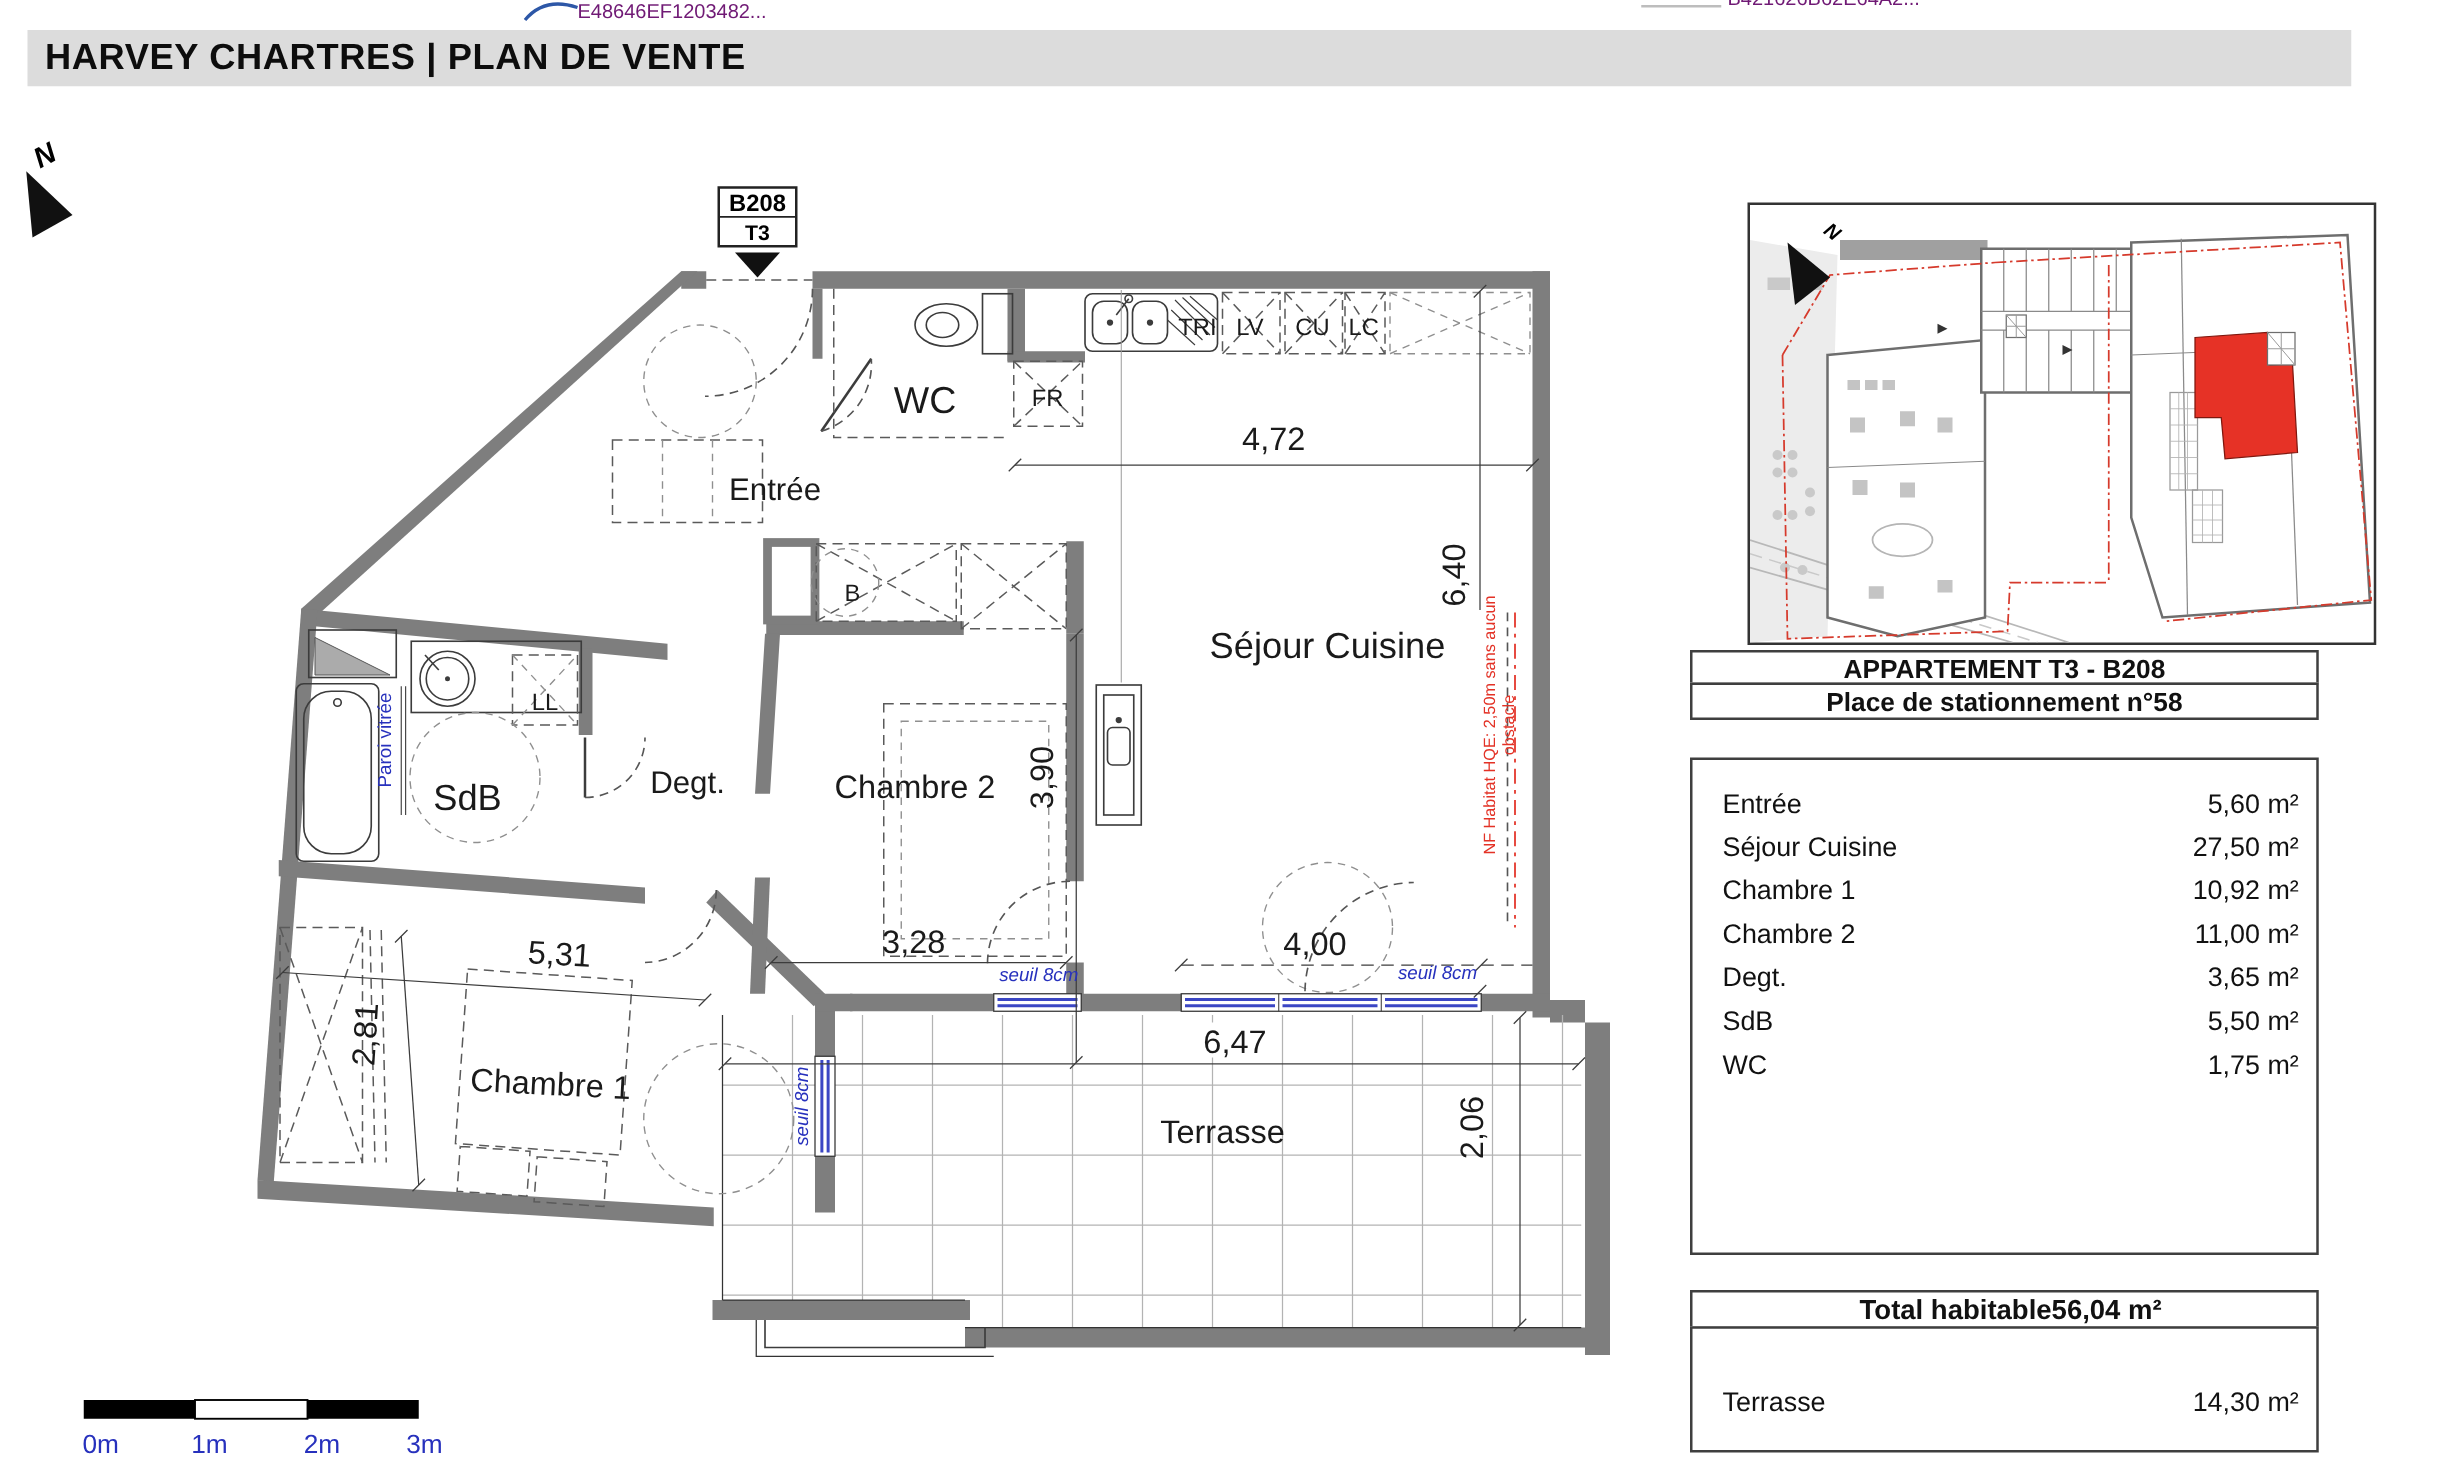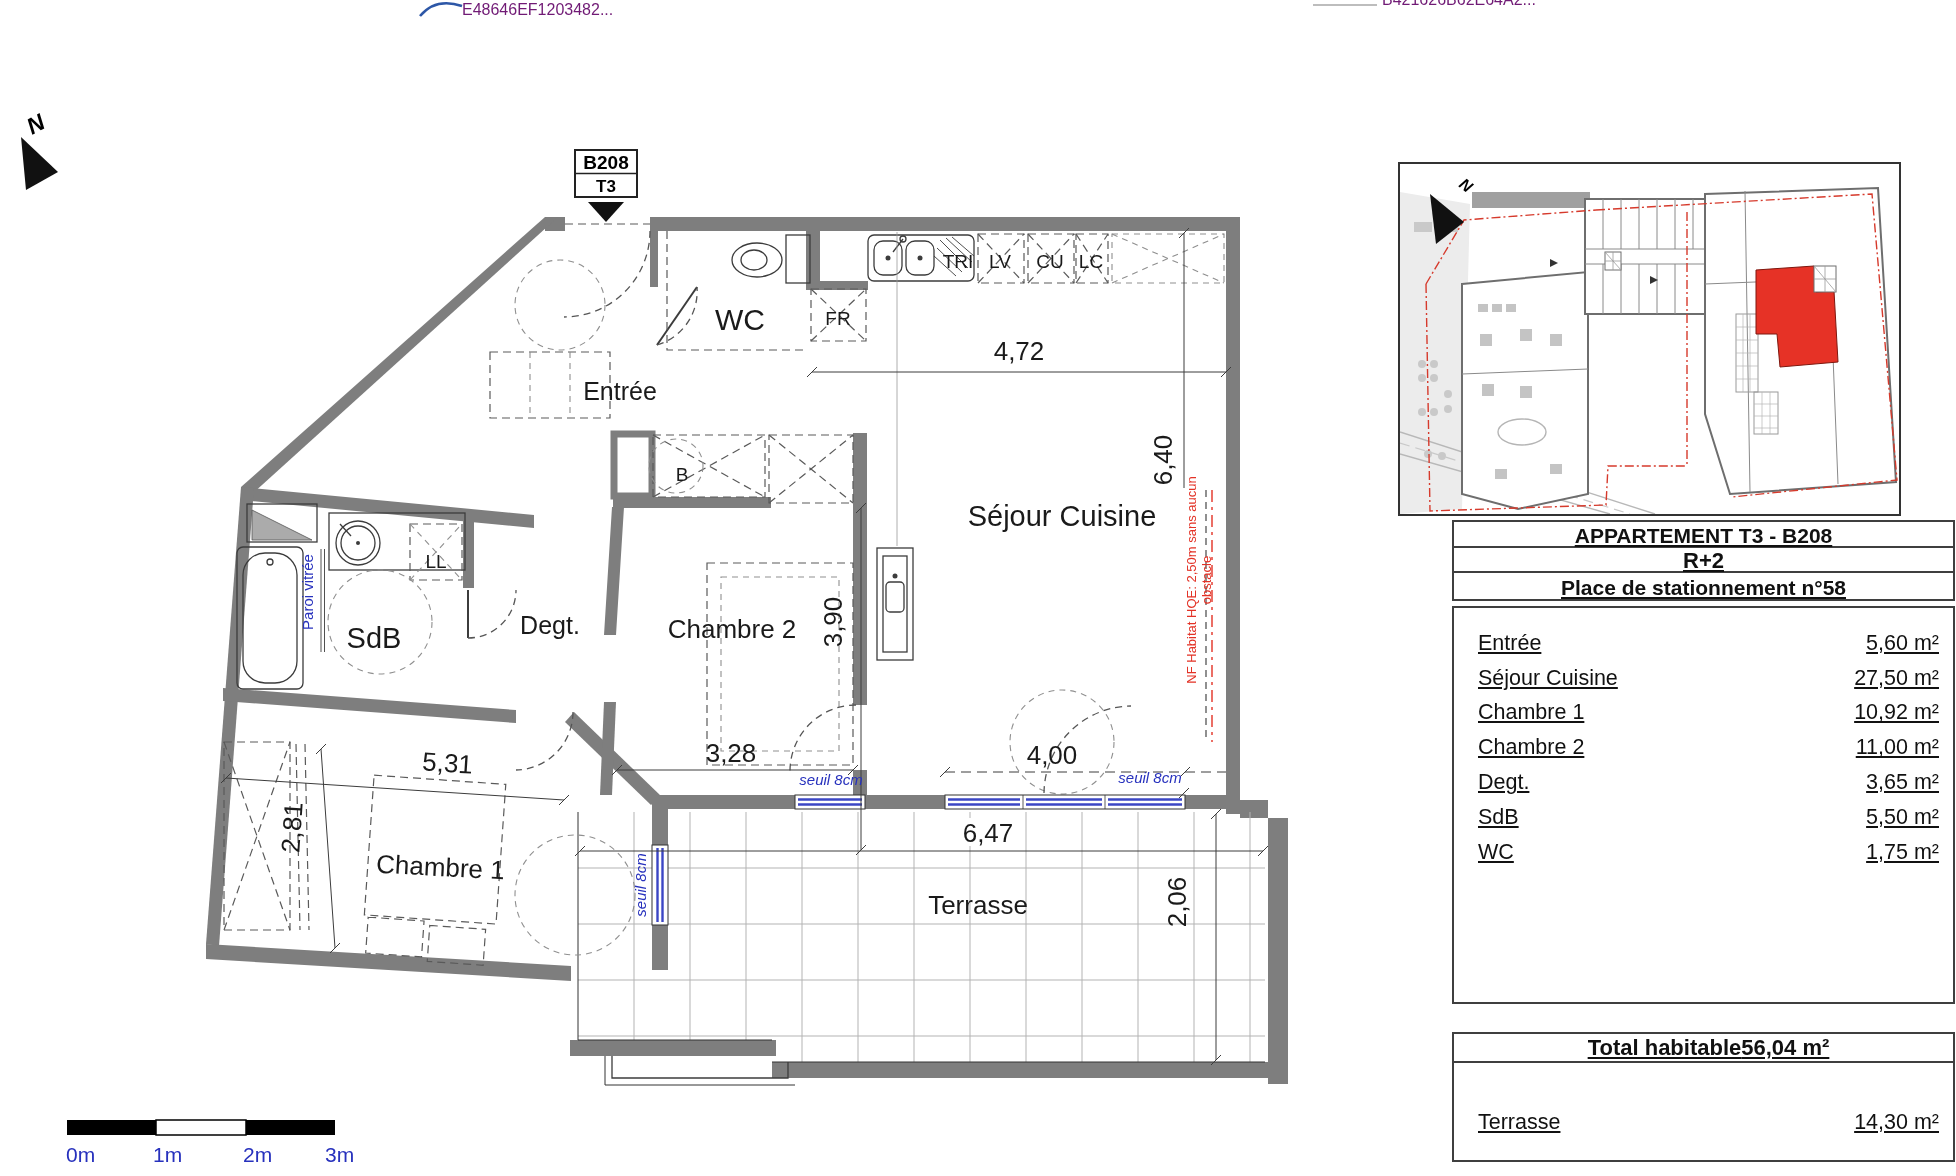--- a/index.html
+++ b/index.html
@@ -5,21 +5,21 @@
   html,body{margin:0;padding:0;background:#fff;}
   #canvas{position:relative;width:1956px;height:1176px;background:#fff;overflow:hidden;
           font-family:"Liberation Sans","DejaVu Sans",sans-serif;color:#111;}
   .abs{position:absolute;}
   
   #headerbar{left:22px;top:24px;width:1859px;height:45px;background:#dcdcdc;}
   #headerbar .t{font-size:29px;font-weight:bold;line-height:45px;padding-left:14px;color:#0d0d0d;letter-spacing:.5px;}
   
   .stamp{color:#701a75;font-size:16px;white-space:nowrap;}
   
-  .pframe{position:absolute;left:1452px;width:503px;box-sizing:border-box;text-decoration:underline;}
+  .pframe{position:absolute;left:1352px;width:503px;box-sizing:border-box;}
   .prow{box-sizing:border-box;border:2px solid #3f3f3f;background:#fff;text-align:center;margin-top:-2px;}
   .prow:first-child{margin-top:0;}
   .pbold{font-weight:bold;}
   .rowline{display:flex;justify-content:space-between;align-items:center;padding:0 14px 0 24px;}
   #surfbody{border:2px solid #3f3f3f;margin-top:-2px;box-sizing:border-box;background:#fff;padding-top:18px;}
   #surfbody .rowline{height:34.8px;font-size:21.5px;}
   
   svg text{font-family:"Liberation Sans","DejaVu Sans",sans-serif;}
   .wall{fill:#7e7e7e;}
   .thin{stroke:#3c3c3c;stroke-width:1.3;fill:none;}
@@ -45,20 +45,23 @@
 
 <div id="canvas">
 
   <svg class="abs" style="left:418px;top:0px;" width="46" height="22">
     <path d="M2,16 C12,4 26,0 44,6" stroke="#2d57a7" stroke-width="2.6" fill="none"></path>
   </svg>
   <div class="abs stamp" style="left:462px;top:1px;">E48646EF1203482...</div>
   <div class="abs" style="left:1313px;top:4px;width:64px;height:2px;background:#bdbdbd;"></div>
   <div class="abs stamp" style="left:1382px;top:-9px;">B421626B62E64A2...</div>
 
+  <div class="abs" id="headerbar">
+    <div class="t">HARVEY CHARTRES | PLAN DE VENTE</div>
+  </div>
 
   <svg class="abs" style="left:0;top:0;" width="1956" height="1176" viewBox="0 0 1956 1176">
 
     <g>
       <polygon points="26,190 21,137 58,172" fill="#111"></polygon>
       <text x="32" y="135" font-size="23" font-weight="bold" font-style="italic" transform="rotate(-28 32 135)">N</text>
     </g>
 
     <g>
       <rect x="575" y="150" width="62" height="47" fill="#fff" stroke="#222" stroke-width="2"></rect>
@@ -432,21 +435,20 @@
 
       <polygon points="36,80 30,30 64,58" fill="#111"></polygon>
       <text x="58" y="22" font-size="16" font-weight="bold" font-style="italic" transform="rotate(38 58 22)">N</text>
       <polygon points="150,95 158,99 150,103" fill="#333"></polygon>
       <polygon points="250,112 258,116 250,120" fill="#333"></polygon>
     </svg>
   </div>
 
   <div class="pframe" style="top:520px;">
     <div class="prow pbold" style="height:28px;font-size:21px;line-height:27px;">APPARTEMENT  T3  -  B208</div>
-    <div class="prow pbold" style="height:27px;font-size:22px;line-height:26px;">R+2</div>
     <div class="prow pbold" style="height:30px;font-size:21px;line-height:29px;">Place de stationnement n°58</div>
   </div>
 
   <div class="pframe" style="top:608px;">
     <div id="surfbody" style="height:398px;">
       <div class="rowline">
           <span>Entrée</span>
           <span>5,60 m²</span>
         </div>
       <div class="rowline">

